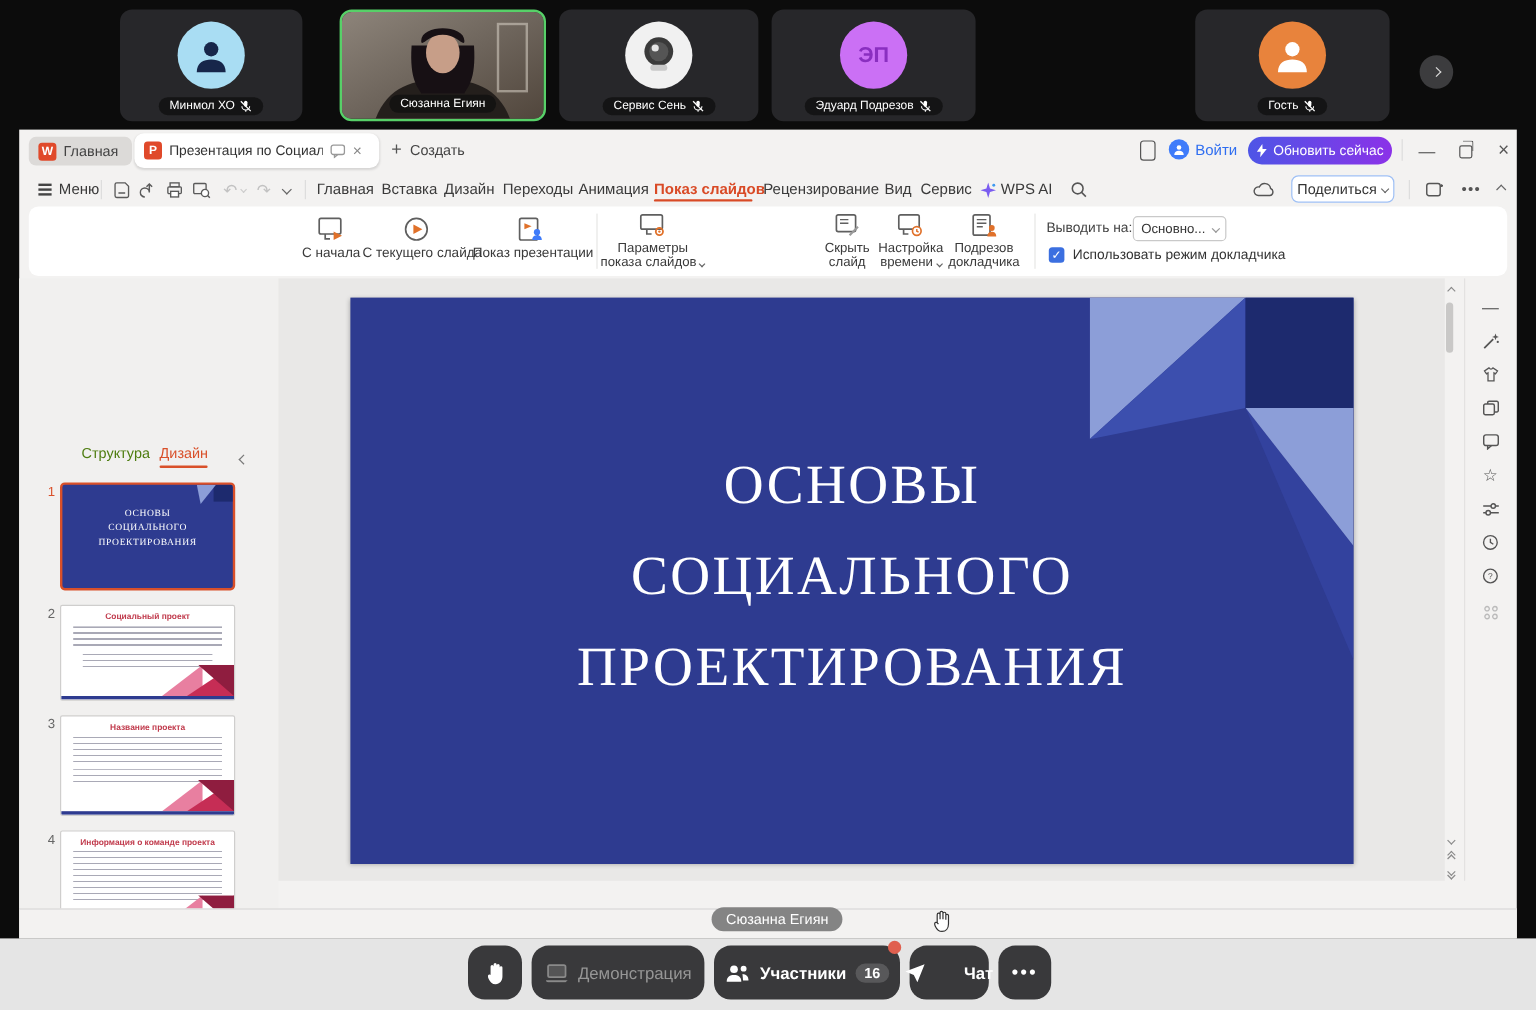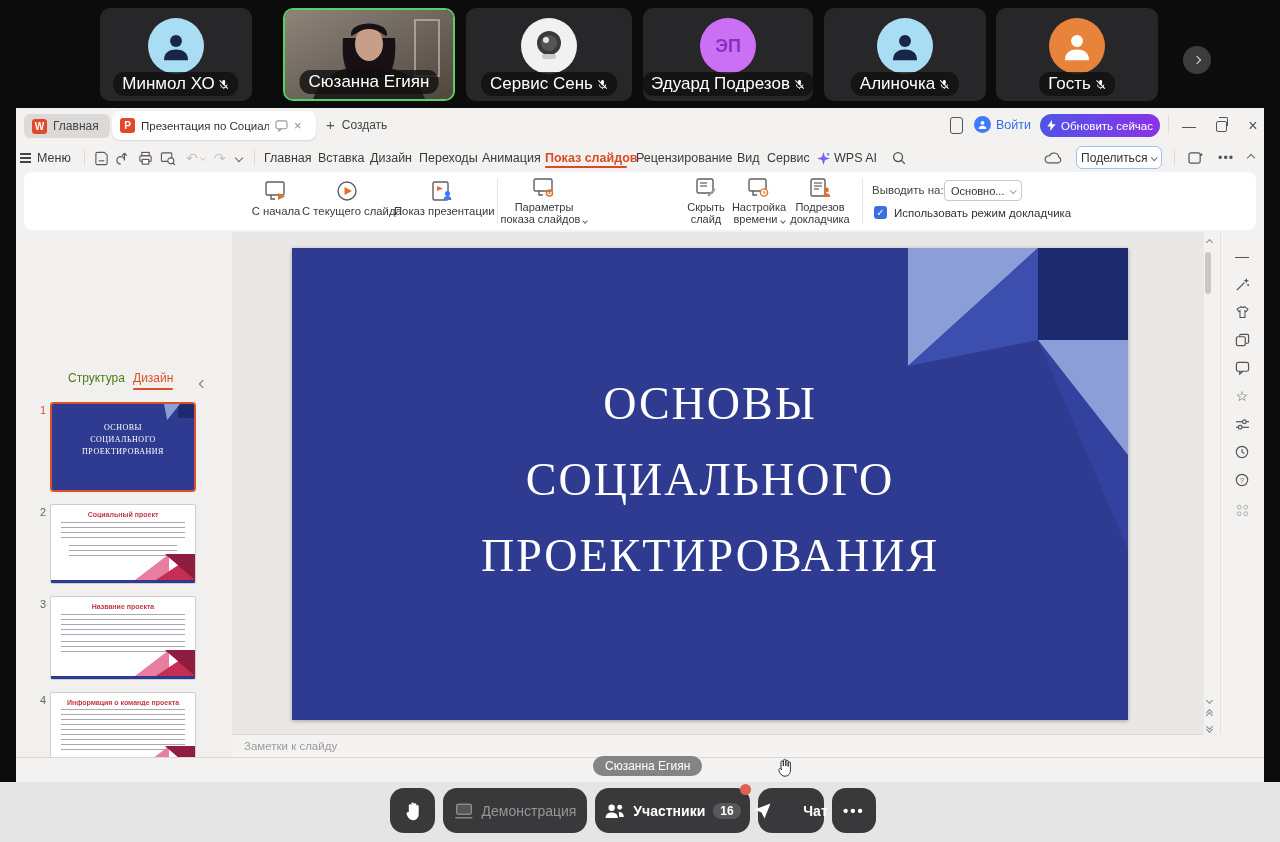--- a/index.html
+++ b/index.html
@@ -8,21 +8,21 @@
   #root { position:absolute; left:0; top:0; width:1280px; height:842px; background:#0c0c0c; }
   .abs { position:absolute; }
 
   
   .tile { position:absolute; top:8px; height:93px; background:#27272a; border-radius:10px; }
   .tile.active { border:2px solid #57d068; background:#3a342e; overflow:hidden; }
   .avatar { position:absolute; left:50%; top:10px; transform:translateX(-50%);
     width:56px; height:56px; border-radius:50%; display:flex; align-items:center; justify-content:center; }
   .namepill { position:absolute; left:50%; bottom:5px; transform:translateX(-50%);
     background:rgba(16,16,16,.8); border-radius:11px; padding:2px 9px; color:#fff;
-    font-size:17px; white-space:nowrap; display:flex; align-items:center; gap:4px; }
+    font-size:10px; white-space:nowrap; display:flex; align-items:center; gap:4px; }
   .initials { font-size:18px; font-weight:bold; color:#8a2fc0; }
   .chevcircle { position:absolute; left:1183px; top:46px; width:28px; height:28px; border-radius:50%;
     background:#3c3c3e; color:#ddd; display:flex; align-items:center; justify-content:center; font-size:15px; }
 
   
   #win { position:absolute; left:16px; top:108px; width:1248px; height:674px; background:#f3f2f1; }
 
   
   .hometab { position:absolute; left:8px; top:6px; width:86px; height:24px; background:#dcdad8;
     border-radius:6px; display:flex; align-items:center; gap:6px; padding:0 8px; }
@@ -209,41 +209,20 @@
           <svg width="11" height="11" viewBox="0 0 12 12">
               <rect x="4.5" y="1" width="3" height="5.5" rx="1.5" fill="#fff"></rect>
               <path d="M2.5,6 a3.5,3.5 0 0 0 7,0" stroke="#fff" fill="none" stroke-width="1"></path>
               <line x1="6" y1="9.5" x2="6" y2="11" stroke="#fff" stroke-width="1"></line>
               <line x1="1.5" y1="1.5" x2="10.5" y2="10.5" stroke="#fff" stroke-width="1.2"></line>
             </svg>
         </span>
       </div>
     </div>
 
-    <div class="tile" style="left:824px;width:162px;">
-      <div class="avatar" style="background:#a9ddf3;">
-        <span class="ic">
-          <svg width="34" height="34" viewBox="0 0 24 24">
-              <circle cx="12" cy="8.5" r="4.2" fill="#17264a"></circle>
-              <path d="M3.5,22 c0-5.5 4-7.5 8.5-7.5 s8.5,2 8.5,7.5 z" fill="#17264a"></path>
-            </svg>
-        </span>
-      </div>
-      <div class="namepill">
-        <span>Алиночка</span>
-        <span class="ic">
-          <svg width="11" height="11" viewBox="0 0 12 12">
-              <rect x="4.5" y="1" width="3" height="5.5" rx="1.5" fill="#fff"></rect>
-              <path d="M2.5,6 a3.5,3.5 0 0 0 7,0" stroke="#fff" fill="none" stroke-width="1"></path>
-              <line x1="6" y1="9.5" x2="6" y2="11" stroke="#fff" stroke-width="1"></line>
-              <line x1="1.5" y1="1.5" x2="10.5" y2="10.5" stroke="#fff" stroke-width="1.2"></line>
-            </svg>
-        </span>
-      </div>
-    </div>
 
     <div class="tile" style="left:996px;width:162px;">
       <div class="avatar" style="background:#e8833c;">
         <span class="ic">
           <svg width="34" height="34" viewBox="0 0 24 24">
               <circle cx="12" cy="8.5" r="4.2" fill="#fff"></circle>
               <path d="M3.5,22 c0-5.5 4-7.5 8.5-7.5 s8.5,2 8.5,7.5 z" fill="#fff"></path>
             </svg>
         </span>
       </div>
@@ -307,21 +286,21 @@
     </div>
     <div class="vsep" style="left:1152px;top:8px;height:18px;"></div>
     <div class="winbtn" style="left:1162px;">—</div>
     <div class="winbtn" style="left:1194px;">
       <span style="position:relative;width:11px;height:11px;border:1.3px solid #555;border-radius:2px;">
           <span style="position:absolute;left:2px;top:-5px;width:9px;height:9px;border-top:1.3px solid #555;border-right:1.3px solid #555;border-radius:0 2px 0 0;"></span>
         </span>
     </div>
     <div class="winbtn" style="left:1226px;font-size:16px;">×</div>
 
-    <div class="menuitem" style="left:4px;gap:6px;">
+    <div class="menuitem" style="left:16px;gap:6px;">
       <span style="display:inline-flex;flex-direction:column;gap:2.5px;">
         <span style="width:11px;height:1.4px;background:#444;"></span>
           <span style="width:11px;height:1.4px;background:#444;"></span>
           <span style="width:11px;height:1.4px;background:#444;"></span>
       </span>
       <span>Меню</span>
     </div>
     <div class="vsep" style="left:68px;top:42px;height:16px;"></div>
 
     <div class="menuitem" style="left:78px;">
@@ -650,23 +629,20 @@
     </div>
     <div class="rticon" style="top:390px;">
       <svg width="13" height="13" viewBox="0 0 14 14">
           <circle cx="3.5" cy="3.5" r="2" fill="none" stroke="#bbb" stroke-width="1.2"></circle>
           <circle cx="10.5" cy="3.5" r="2" fill="none" stroke="#bbb" stroke-width="1.2"></circle>
           <circle cx="3.5" cy="10.5" r="2" fill="none" stroke="#bbb" stroke-width="1.2"></circle>
           <circle cx="10.5" cy="10.5" r="2" fill="none" stroke="#bbb" stroke-width="1.2"></circle>
         </svg>
     </div>
 
-    <div class="notesbar">
-      <span style="position:absolute;left:12px;top:5px;font-size:11.5px;color:#9b9b9b;">Заметки к слайду</span>
-    </div>
 
     <div class="statusbar">
       
       
       
 
       
       
 
       

